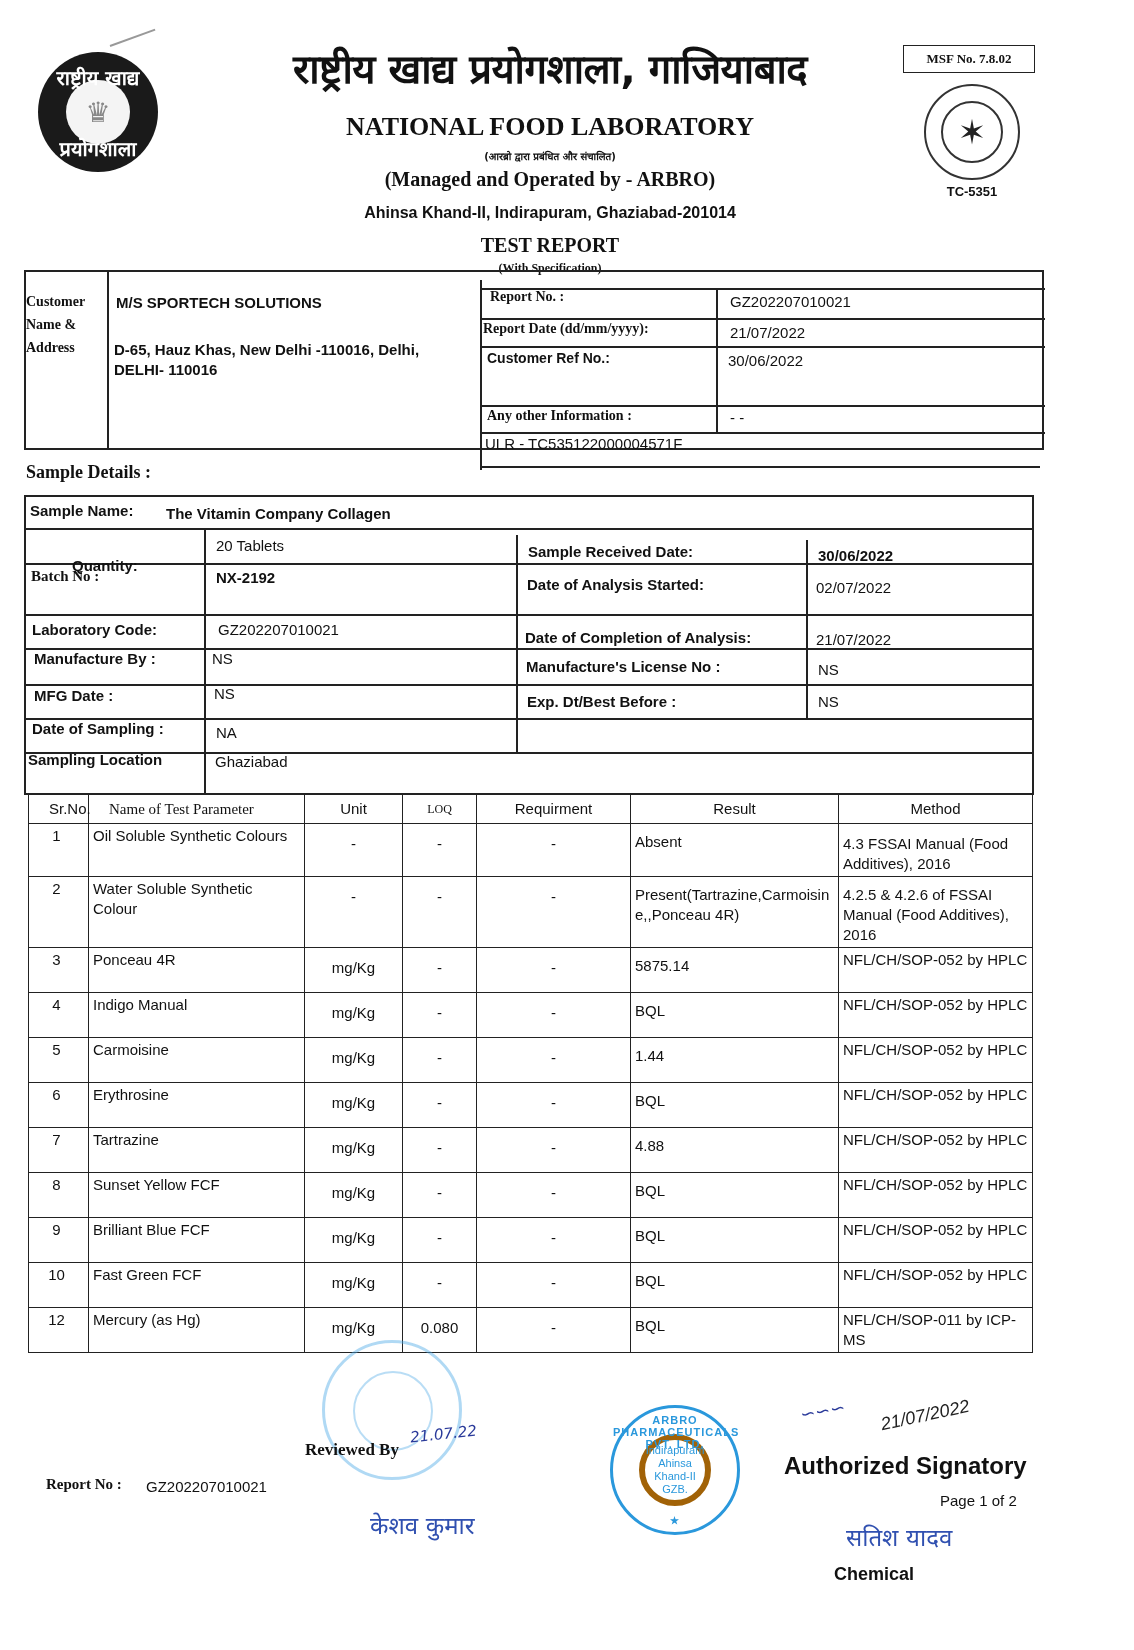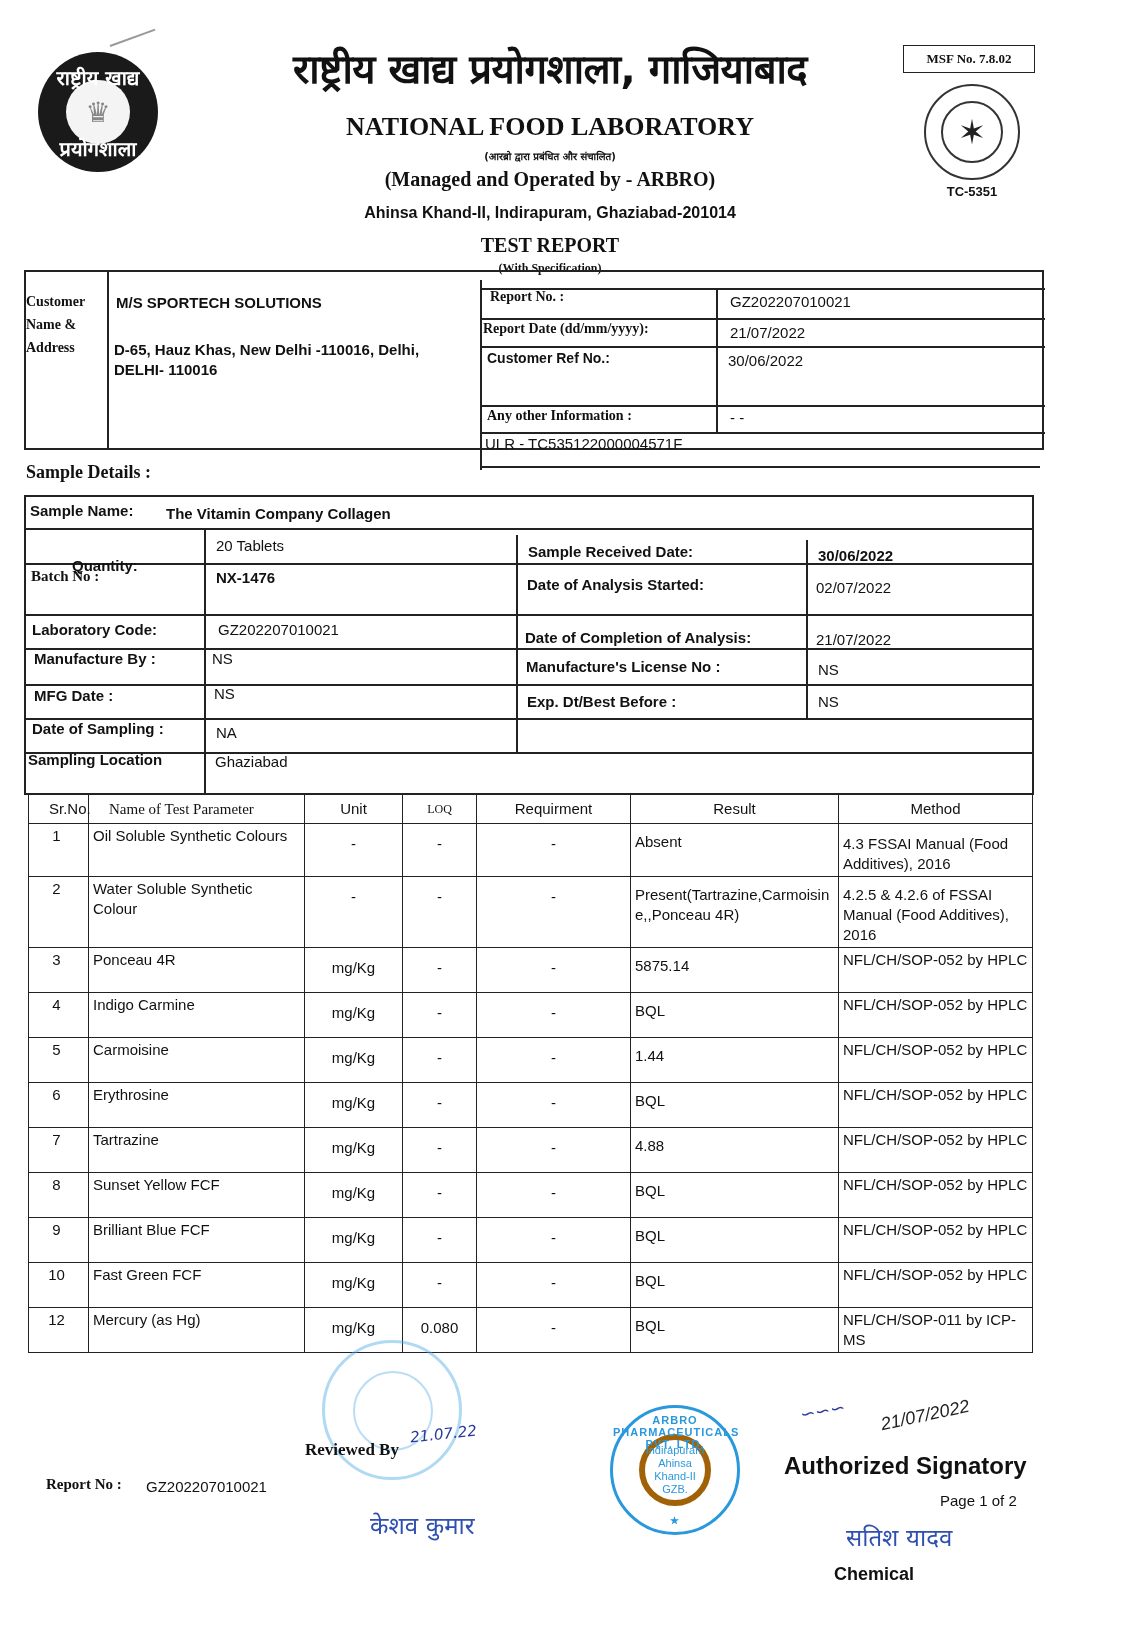--- a/index.html
+++ b/index.html
@@ -141,21 +141,21 @@
 <div class="abs hline" style="left:24px; top:684px; width:1010px;"></div>
 <div class="abs hline" style="left:24px; top:718px; width:1010px;"></div>
 <div class="abs hline" style="left:24px; top:752px; width:1010px;"></div>
 <div class="abs vline" style="left:204px; top:528px; height:266px;"></div>
 <div class="abs vline" style="left:516px; top:535px; height:218px;"></div>
 <div class="abs vline" style="left:806px; top:540px; height:180px;"></div>
 
 <div class="abs sd-lbl" style="left:30px; top:557px;margin-left:42px;">Quantity:</div>
 <div class="abs sd-val" style="left:216px; top:537px;">20 Tablets</div>
 <div class="abs sd-lbl serif" style="left:31px; top:568px;">Batch No :</div>
-<div class="abs sd-lbl" style="left:216px; top:569px;">NX-1476</div>
+<div class="abs sd-lbl" style="left:216px; top:569px;">NX-2192</div>
 <div class="abs sd-lbl" style="left:32px; top:621px;">Laboratory Code:</div>
 <div class="abs sd-val" style="left:218px; top:621px;">GZ202207010021</div>
 <div class="abs sd-lbl" style="left:34px; top:650px;">Manufacture By :</div>
 <div class="abs sd-val" style="left:212px; top:650px;">NS</div>
 <div class="abs sd-lbl" style="left:34px; top:687px;">MFG Date :</div>
 <div class="abs sd-val" style="left:214px; top:685px;">NS</div>
 <div class="abs sd-lbl" style="left:32px; top:720px;">Date of Sampling :</div>
 <div class="abs sd-val" style="left:216px; top:724px;">NA</div>
 <div class="abs sd-lbl" style="left:28px; top:751px;">Sampling Location</div>
 <div class="abs sd-val" style="left:215px; top:753px;">Ghaziabad</div>
@@ -215,21 +215,21 @@
       <td class="sr">3</td>
       <td>Ponceau 4R</td>
       <td class="unit">mg/Kg</td>
       <td class="dash">-</td>
       <td class="dash">-</td>
       <td style="padding-top:8px">5875.14</td>
       <td>NFL/CH/SOP-052 by HPLC</td>
     </tr>
     <tr class="row">
       <td class="sr">4</td>
-      <td>Indigo Carmine</td>
+      <td>Indigo Manual</td>
       <td class="unit">mg/Kg</td>
       <td class="dash">-</td>
       <td class="dash">-</td>
       <td style="padding-top:8px">BQL</td>
       <td>NFL/CH/SOP-052 by HPLC</td>
     </tr>
     <tr class="row">
       <td class="sr">5</td>
       <td>Carmoisine</td>
       <td class="unit">mg/Kg</td>

